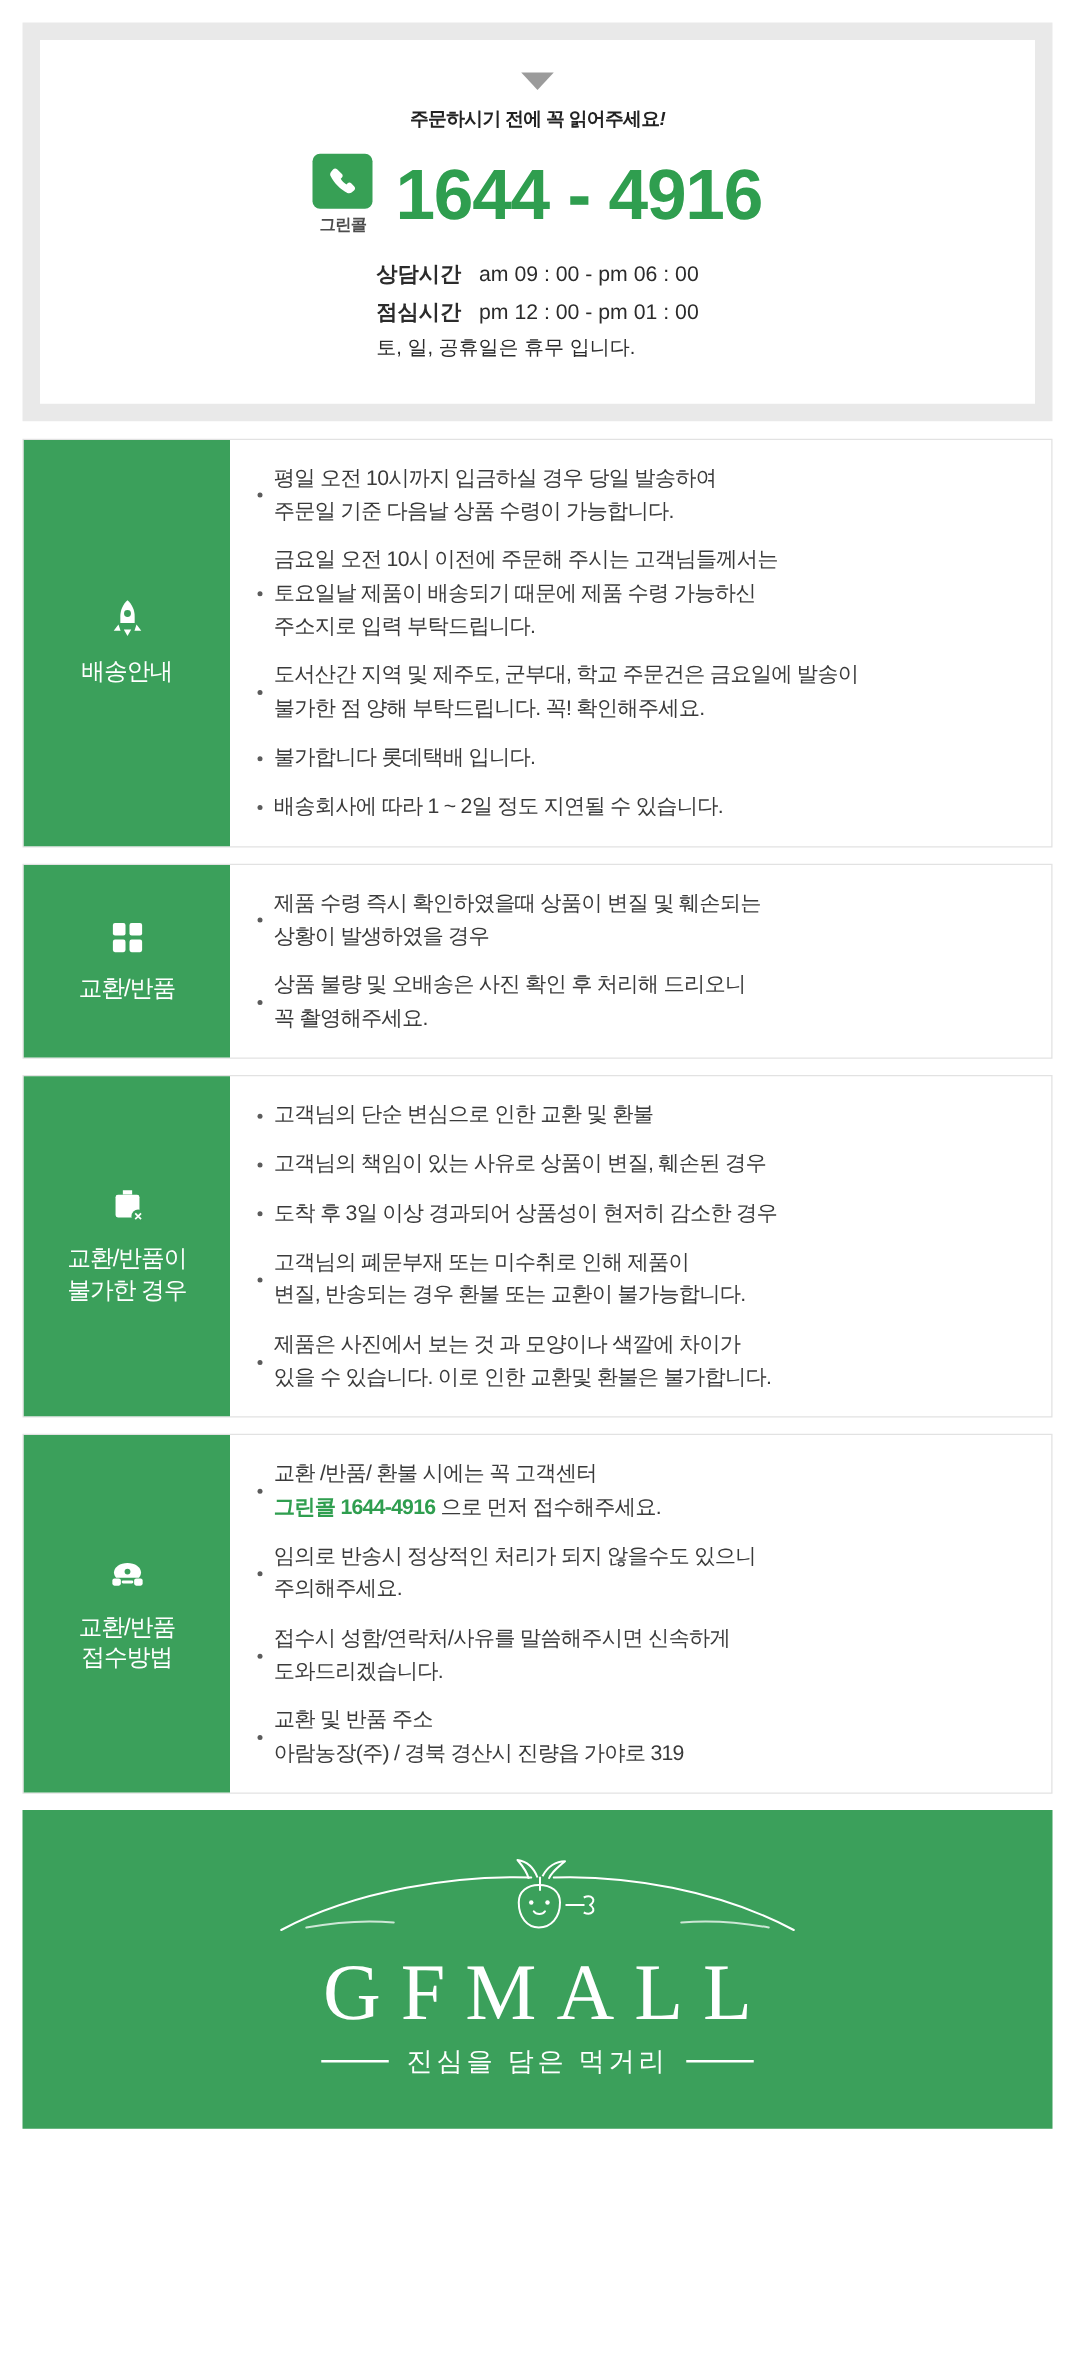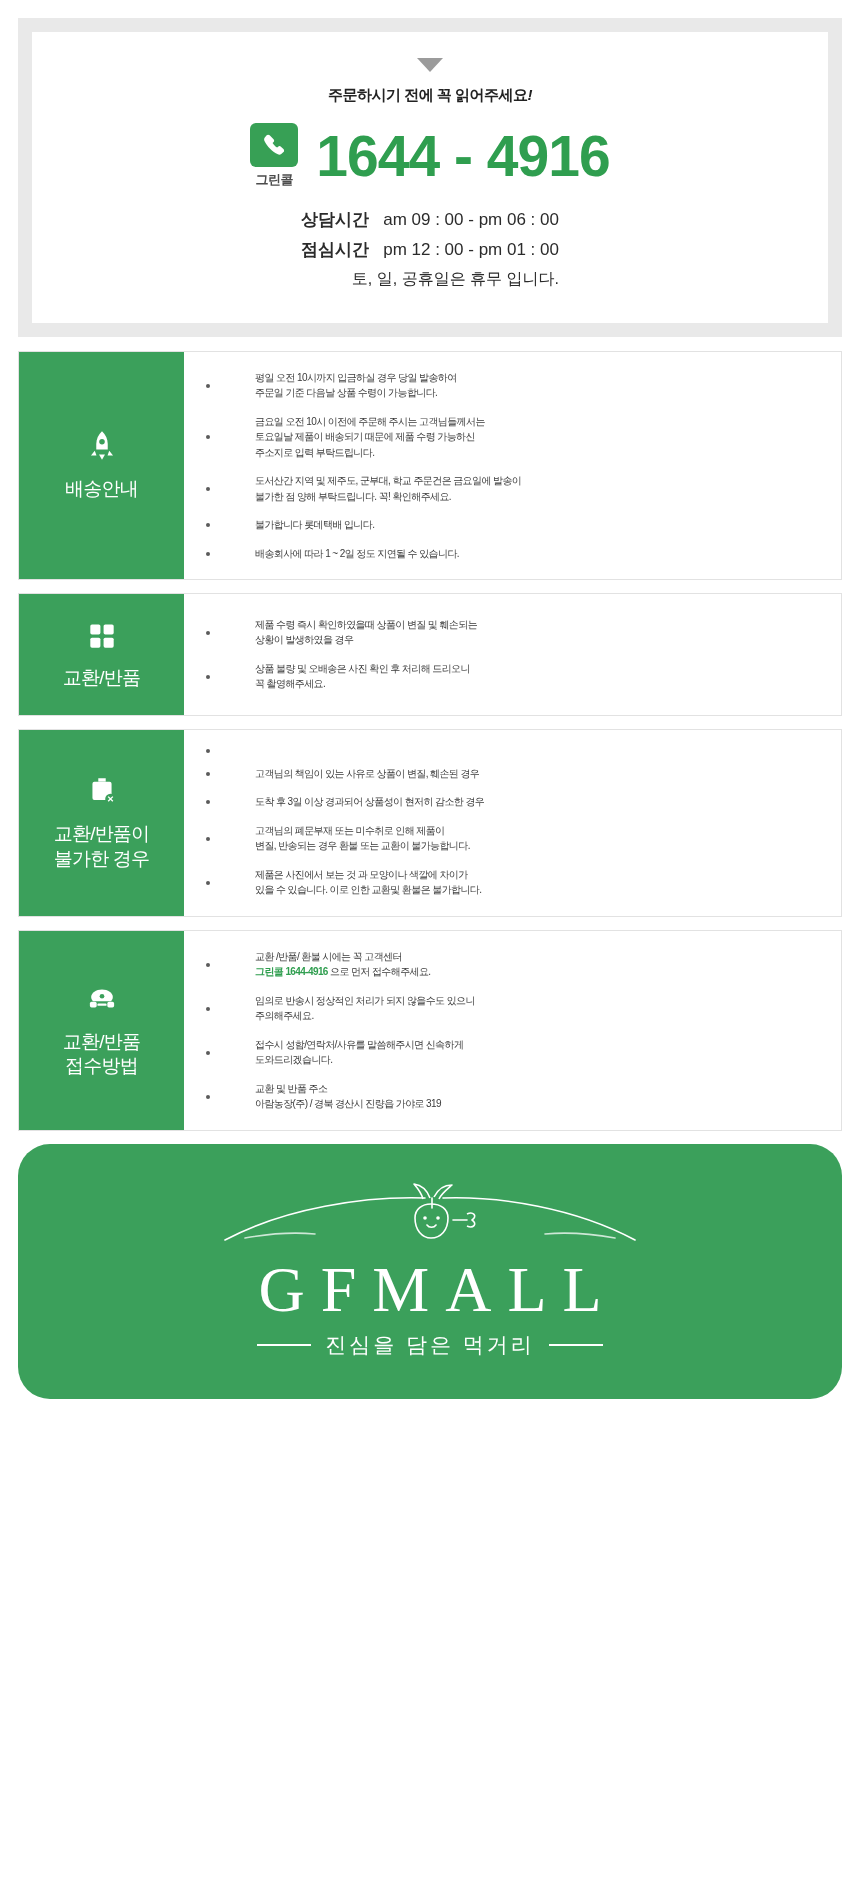--- a/index.html
+++ b/index.html
@@ -68,21 +68,21 @@
     color: #2f9e4f;
     letter-spacing: -1px;
     line-height: 1;
     font-family: "Liberation Sans", sans-serif;
   }
   .hours {
     font-size: 17px;
     color: #2b2b2b;
     line-height: 1.75;
     display: inline-block;
-    text-align: right;
+    text-align: left;
   }
   .hours .k { font-weight: bold; }
   .hours .note { font-size: 16px; }
 
   
   .section {
     display: flex;
     border: 1px solid #e2e2e2;
     background: #ffffff;
     margin-bottom: 13px;
@@ -122,35 +122,33 @@
     align-items: center;
   }
   .bullet .dot {
     flex: 0 0 auto;
     width: 4px; height: 4px;
     background: #5b5b5b;
     border-radius: 50%;
     margin-top: 1px;
   }
   .bullet .line {
-    font-size: 10px;
+    font-size: 17px;
     color: #3a3a3a;
     line-height: 1.55;
     letter-spacing: -0.6px;
-    margin-left: 36px;
   }
   .bullet .line .g { color: #2f9e4f; font-weight: bold; }
 
   
   .footer {
     background: #3ba05b;
     padding: 34px 0 40px 0;
     text-align: center;
     position: relative;
-    border-radius: 32px;
   }
   .leaf-art { height: 78px; position: relative; }
   .leaf-art svg { height: 78px; width: 430px; }
   .logo {
     font-size: 64px;
     letter-spacing: 16px;
     color: #ffffff;
     font-family: "Liberation Serif", serif;
     font-weight: normal;
     line-height: 1.05;
@@ -274,20 +272,21 @@
             <rect x="7" y="7.4" width="18" height="17" rx="1.8"></rect>
             <circle cx="24" cy="23.5" r="5" fill="#3ba05b"></circle>
             <path d="M21.8 21.3l4.4 4.4M26.2 21.3l-4.4 4.4" stroke="#ffffff" stroke-width="1.3" fill="none"></path>
           </svg>
         </div>
         <div class="txt">교환/반품이<br>불가한 경우</div>
       </div>
       <div class="sec-body">
         <div class="bullet">
           <span class="dot"></span>
+          <span class="line">고객님의 단순 변심으로 인한 교환 및 환불</span>
         </div>
         <div class="bullet">
           <span class="dot"></span>
           <span class="line">고객님의 책임이 있는 사유로 상품이 변질, 훼손된 경우</span>
         </div>
         <div class="bullet">
           <span class="dot"></span>
           <span class="line">도착 후 3일 이상 경과되어 상품성이 현저히 감소한 경우</span>
         </div>
         <div class="bullet">

